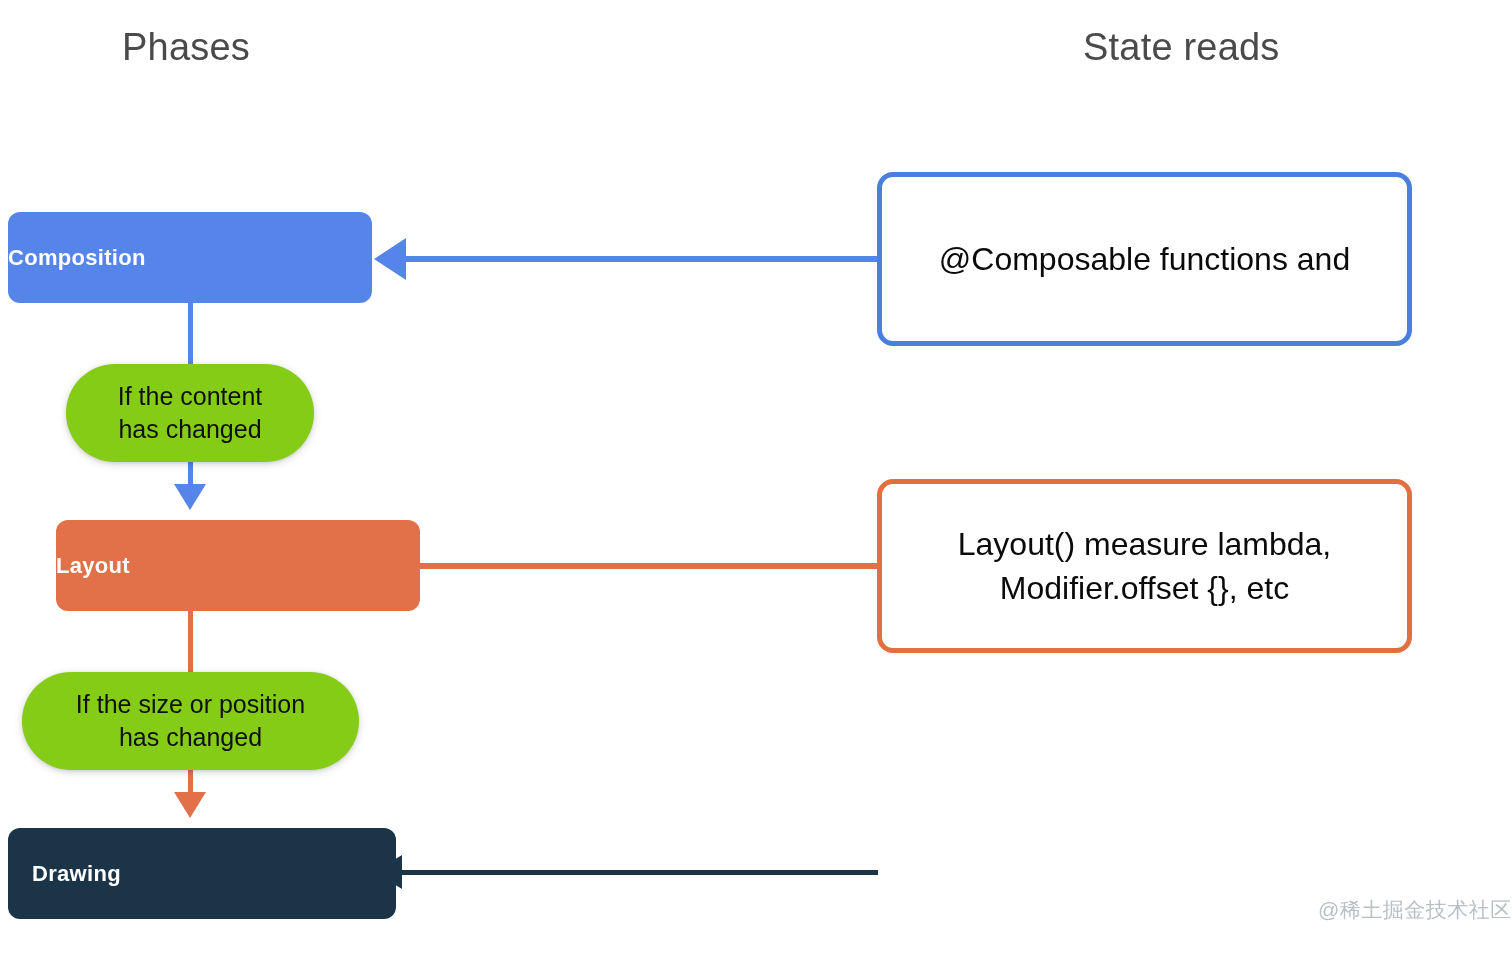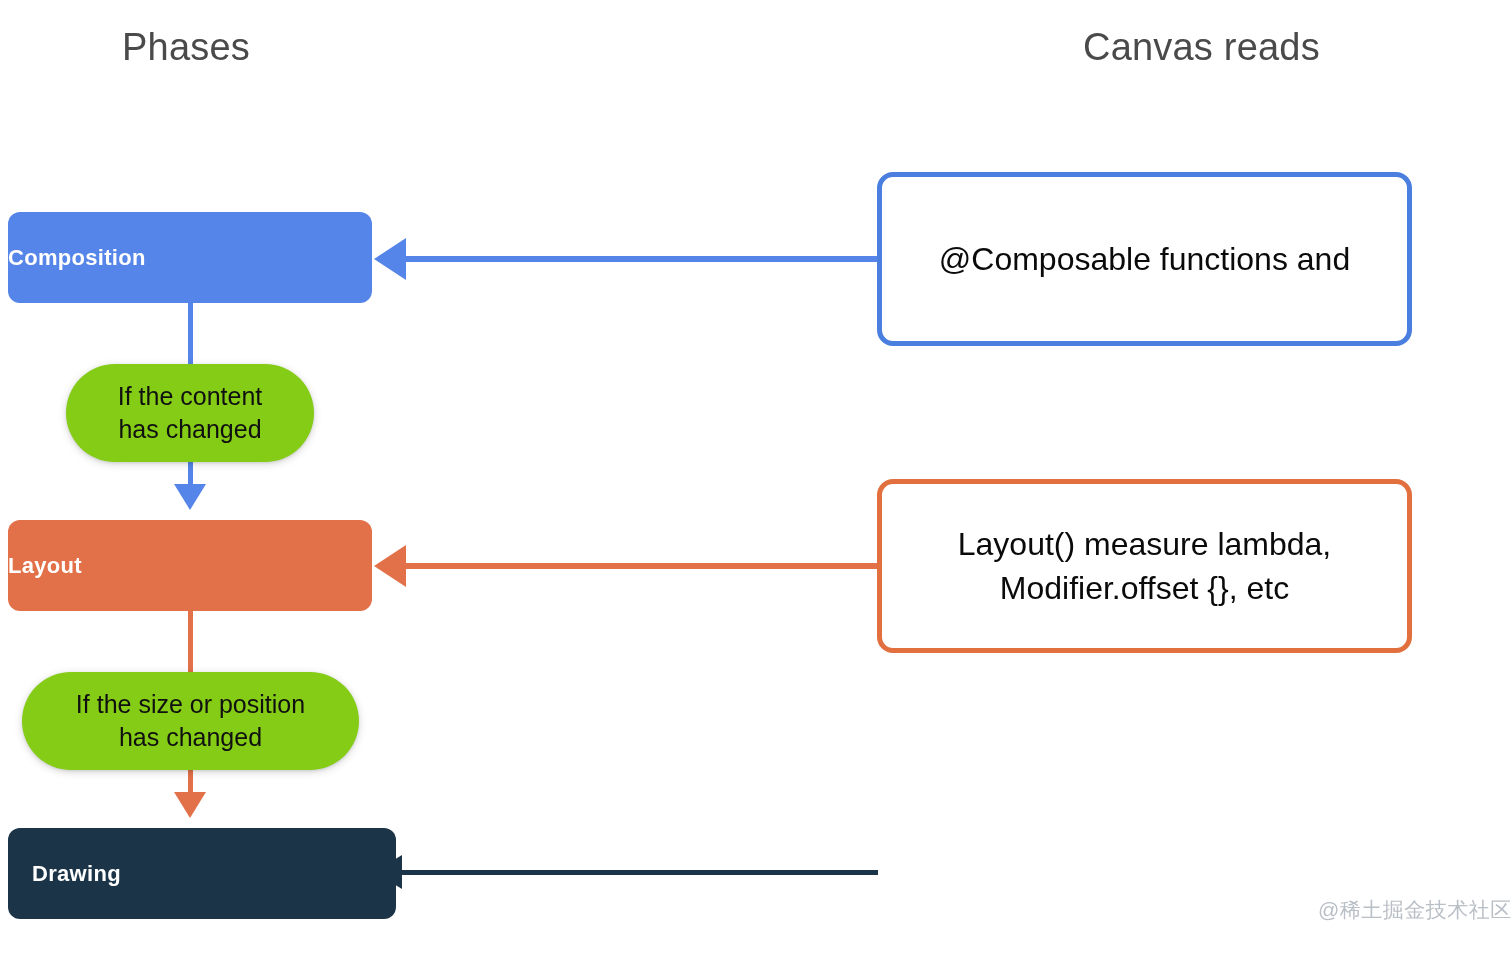--- a/index.html
+++ b/index.html
@@ -42,21 +42,21 @@
     display: flex;
     align-items: center;
     justify-content: flex-start;
     color: #ffffff;
     font-size: 22px;
     font-weight: bold;
     letter-spacing: 0.3px;
     z-index: 4;
   }
   #box-composition { top: 212px; background: #5585e8; }
-  #box-layout      { top: 520px; background: #e2714a; }
+  #box-layout      { top: 520px; background: #e2714a; margin-left: 48px; }
   #box-drawing     { top: 828px; background: #1b3447; padding-left: 24px; }
 
   
   .v-line {
     position: absolute;
     left: 188px;
     width: 5px;
     z-index: 1;
   }
   #vline-1 { top: 300px; height: 186px; background: #5585e8; }
@@ -171,21 +171,21 @@
     z-index: 6;
     white-space: nowrap;
   }
 </style>
 </head>
 <body>
 
 <div id="canvas">
 
   <div id="hdr-phases" class="col-header">Phases</div>
-  <div id="hdr-state" class="col-header">Canvas reads</div>
+  <div id="hdr-state" class="col-header">State reads</div>
 
   <div id="vline-1" class="v-line"></div>
   <div id="varrow-1" class="v-arrow"></div>
   <div id="vline-2" class="v-line"></div>
   <div id="varrow-2" class="v-arrow"></div>
 
   <div id="hline-1" class="h-line"></div>
   <div id="harrow-1" class="h-arrow"></div>
   <div id="hline-2" class="h-line"></div>
   <div id="harrow-2" class="h-arrow"></div>

